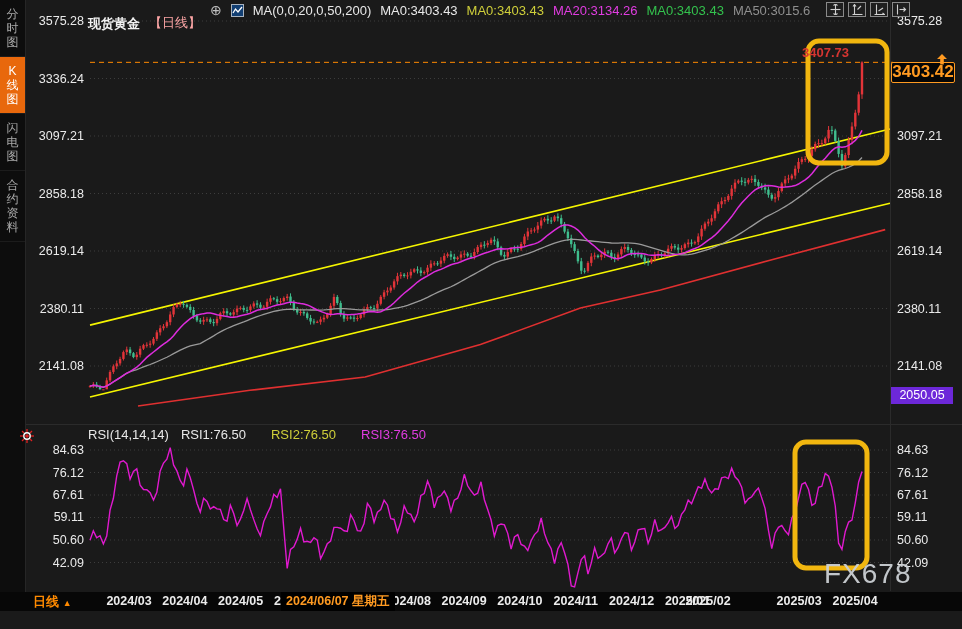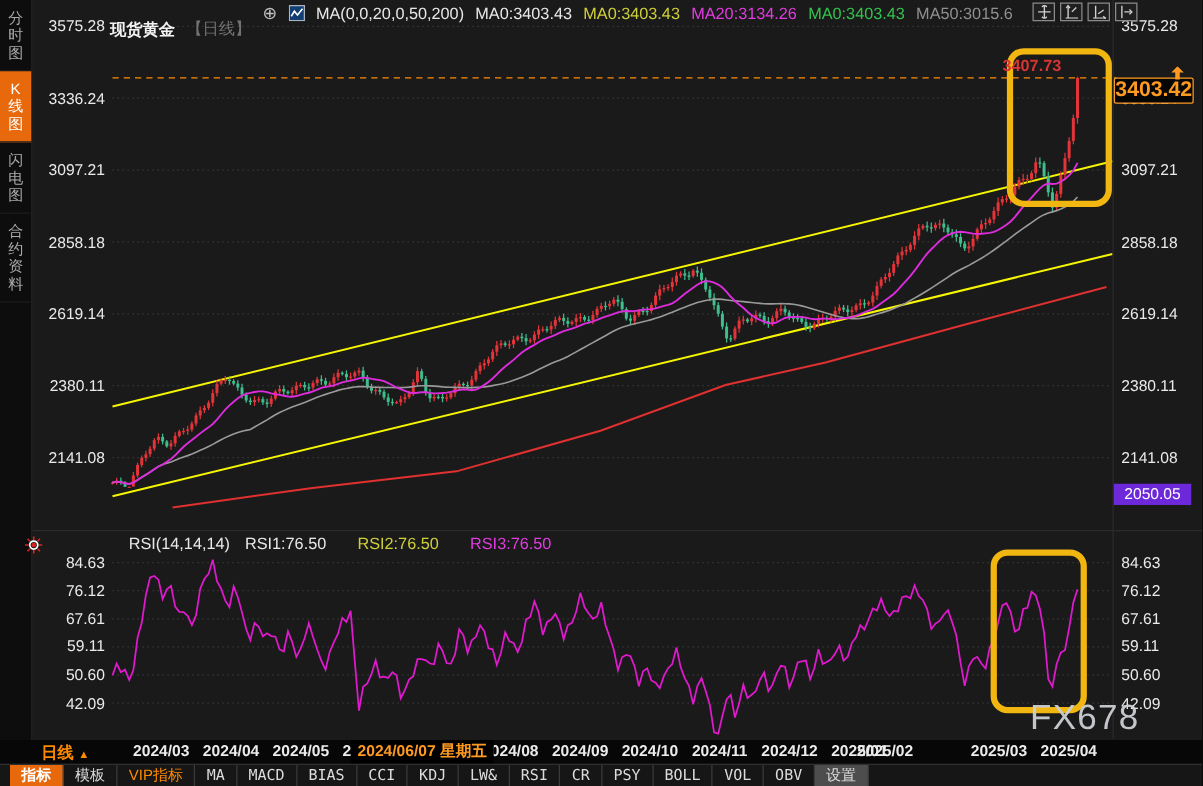--- a/index.html
+++ b/index.html
@@ -9,33 +9,33 @@
   
   #sidebar{position:absolute;left:0;top:0;width:25px;height:592px;background:#0d0d0d;
            border-right:1px solid #262626;z-index:5;}
   .side-tab{width:25px;text-align:center;font-size:12px;line-height:14px;color:#ababab;
             padding:7px 0;border-bottom:1px solid #1c1c1c;cursor:pointer;}
   .side-tab.active{background:#e8680c;color:#fff;}
   
   #header{position:absolute;left:88px;top:2px;height:16px;display:flex;gap:9px;align-items:center;
           font-size:13px;color:#e8e8e8;white-space:nowrap;z-index:4;}
   .hd-symbol{font-weight:bold;color:#f2f2f2;margin-top:28px;}
-  .hd-period{color:#737373;margin-top:26px;}
+  .hd-period{color:#fca5a5;margin-top:26px;}
   .hd-plus{color:#c0c0c0;font-size:14px;cursor:pointer;}
   .hd-ma-set{color:#e8e8e8;}
   #tr-icons{position:absolute;left:826px;top:2px;display:flex;gap:4px;z-index:4;}
   .tr-icon{width:16px;height:13px;border:1px solid #8a8a8a;display:flex;align-items:center;
            justify-content:center;cursor:pointer;background:#1f1f1f;}
   
   .tick-label{position:absolute;font-size:12.5px;color:#eaeaea;z-index:3;line-height:16px;}
   .tick-left{left:0;width:84px;text-align:right;}
   .tick-right{left:897px;text-align:left;}
   
   #rsi-header{position:absolute;left:88px;top:427px;display:flex;gap:12px;font-size:13px;
-              color:#e8e8e8;z-index:3;white-space:nowrap;margin-left:15px;}
+              color:#e8e8e8;z-index:3;white-space:nowrap;}
   
   #price-tag{position:absolute;left:891px;top:62px;width:62px;height:19px;border:1px solid #ff9a21;
              background:#060606;color:#ff9a21;font-size:17px;font-weight:bold;text-align:center;
              line-height:18px;z-index:5;border-radius:2px;}
   #price-arrow{position:absolute;left:936px;top:51px;z-index:6;}
   #low-tag{position:absolute;left:891px;top:387px;width:62px;height:17px;background:#6d28d9;
            color:#fff;font-size:12.5px;text-align:center;line-height:17px;z-index:4;}
   #high-label{position:absolute;left:802px;top:45px;color:#d63531;font-size:13px;font-weight:bold;z-index:4;}
   
   #date-strip{position:absolute;left:0;top:592px;width:962px;height:19px;background:#070707;z-index:2;}
@@ -664,38 +664,20 @@
       <span class="date-label" style="left: 464.1px;">2024/09</span>
       <span class="date-label" style="left: 519.95px;">2024/10</span>
       <span class="date-label" style="left: 575.8px;">2024/11</span>
       <span class="date-label" style="left: 631.65px;">2024/12</span>
       <span class="date-label" style="left: 687.5px;">2025/01</span>
       <span class="date-label" style="left: 708px;">2025/02</span>
       <span class="date-label" style="left: 799.2px;">2025/03</span>
       <span class="date-label" style="left: 855.05px;">2025/04</span>
     </div>
 
-  <div id="toolbar">
-      <div class="tb-tab active">指标</div>
-      <div class="tb-tab">模板</div>
-      <div class="tb-tab vip">VIP指标</div>
-      <div class="tb-tab mono">MA</div>
-      <div class="tb-tab mono">MACD</div>
-      <div class="tb-tab mono">BIAS</div>
-      <div class="tb-tab mono">CCI</div>
-      <div class="tb-tab mono">KDJ</div>
-      <div class="tb-tab mono">LW&amp;</div>
-      <div class="tb-tab mono">RSI</div>
-      <div class="tb-tab mono">CR</div>
-      <div class="tb-tab mono">PSY</div>
-      <div class="tb-tab mono">BOLL</div>
-      <div class="tb-tab mono">VOL</div>
-      <div class="tb-tab mono">OBV</div>
-      <div class="tb-tab settings">设置</div>
-    </div>
 
   <div id="watermark">FX678</div>
 <div class="tick-label tick-left" style="top: 13px;">3575.28</div>
     <div class="tick-label tick-right" style="top: 13px;">3575.28</div>
     <div class="tick-label tick-left" style="top: 70.5016px;">3336.24</div>
     <div class="tick-label tick-right" style="top: 70.5016px;">3336.24</div>
     <div class="tick-label tick-left" style="top: 128.001px;">3097.21</div>
     <div class="tick-label tick-right" style="top: 128.001px;">3097.21</div>
     <div class="tick-label tick-left" style="top: 185.5px;">2858.18</div>
     <div class="tick-label tick-right" style="top: 185.5px;">2858.18</div>

